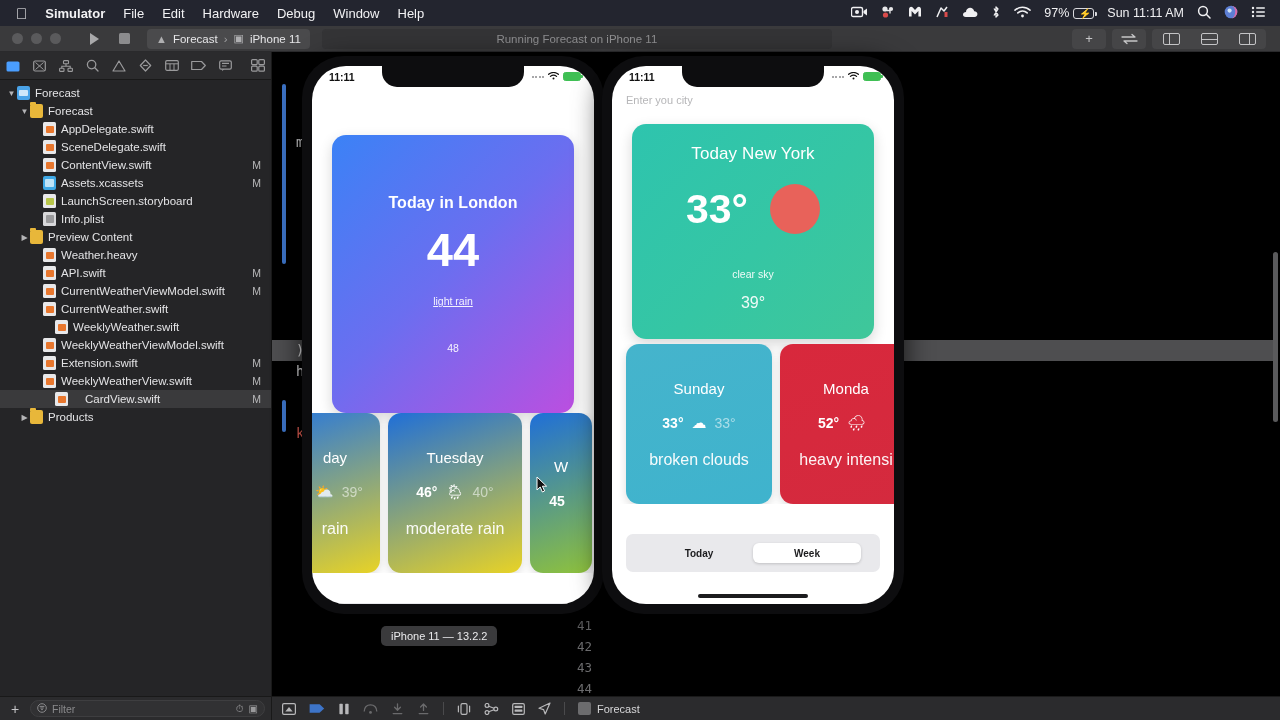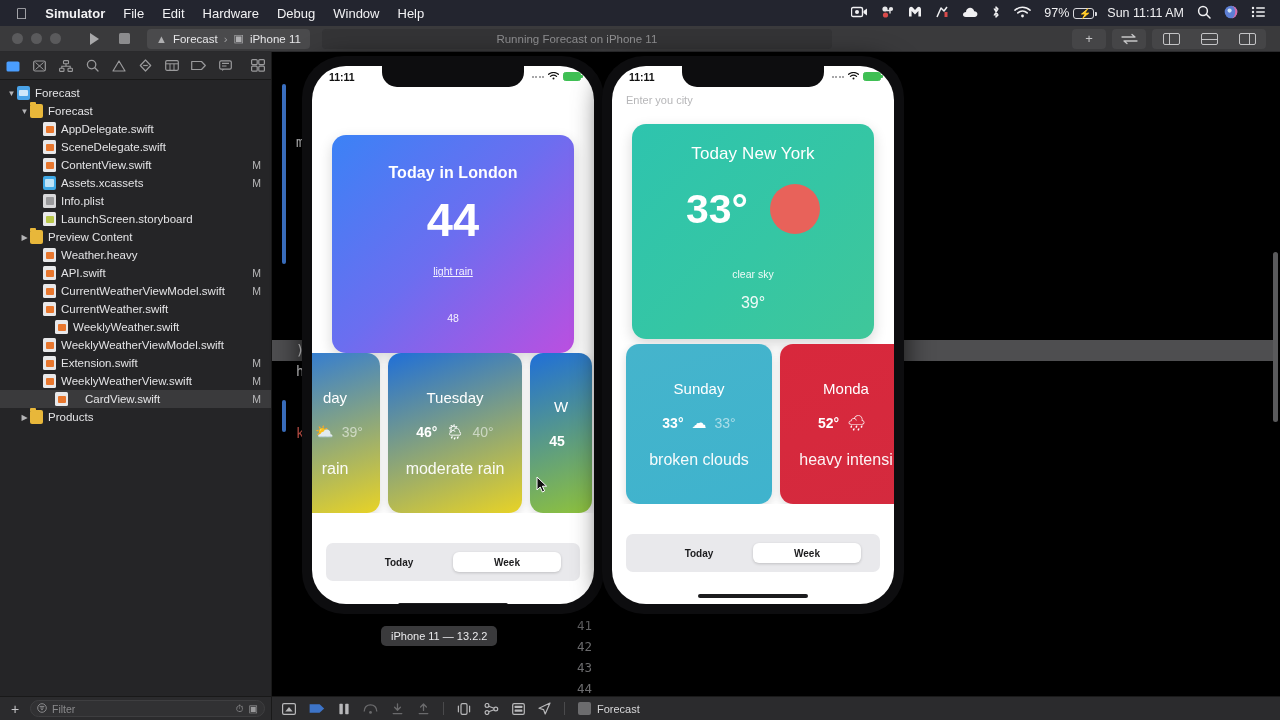--- a/index.html
+++ b/index.html
@@ -472,27 +472,27 @@
               <span class="mflag">M</span>
             </div>
             <div class="row" style="padding-left: 32px;">
               <span class="tw"></span>
               <span class="ficon assets"></span>
               <span class="fname">Assets.xcassets</span>
               <span class="mflag">M</span>
             </div>
             <div class="row" style="padding-left: 32px;">
               <span class="tw"></span>
+              <span class="ficon sb"></span>
+              <span class="fname">LaunchScreen.storyboard</span>
+            </div>
+            <div class="row" style="padding-left: 32px;">
+              <span class="tw"></span>
               <span class="ficon plist"></span>
               <span class="fname">Info.plist</span>
-            </div>
-            <div class="row" style="padding-left: 32px;">
-              <span class="tw"></span>
-              <span class="ficon sb"></span>
-              <span class="fname">LaunchScreen.storyboard</span>
             </div>
             <div class="row" style="padding-left: 19px;">
               <span class="tw">▶</span>
               <span class="ficon folder"></span>
               <span class="fname">Preview Content</span>
             </div>
             <div class="row" style="padding-left: 32px;">
               <span class="tw"></span>
               <span class="ficon swift"></span>
               <span class="fname">Weather.heavy</span>
@@ -676,21 +676,21 @@
                   <path d="M2.4 4.4a4.8 4.8 0 0 1 6.2 0" stroke="#111" stroke-width="1.2" fill="none" stroke-linecap="round"></path>
                   <circle cx="5.5" cy="6.6" r="1" fill="#111"></circle>
                 </svg>
             </span>
             <span class="ibatt"></span>
           </span>
         </div>
 
         <div class="ios-body">
           <div class="hero-wrap" style="padding-top:48px;">
-            <div class="hero" style="height:218px;background:linear-gradient(135deg,#3b82f6 0%,#6b6ef0 48%,#bb4fe0 100%);">
+            <div class="hero" style="height:278px;background:linear-gradient(135deg,#3b82f6 0%,#6b6ef0 48%,#bb4fe0 100%);">
               <div class="hero-title" style="margin-bottom:14px;">Today in London</div>
               <div class="hero-temp" style="font-size:47px;margin-bottom:22px;">44</div>
               <div class="hero-desc" style="margin-bottom:35px;text-decoration:underline;">light rain</div>
               <div class="hero-feels">48</div>
             </div>
           </div>
 
           <div style="flex:1;"></div>
 
           <div class="cards-row" id="cards-london" style="height:160px;padding-left:6px;margin-bottom:14px;">

